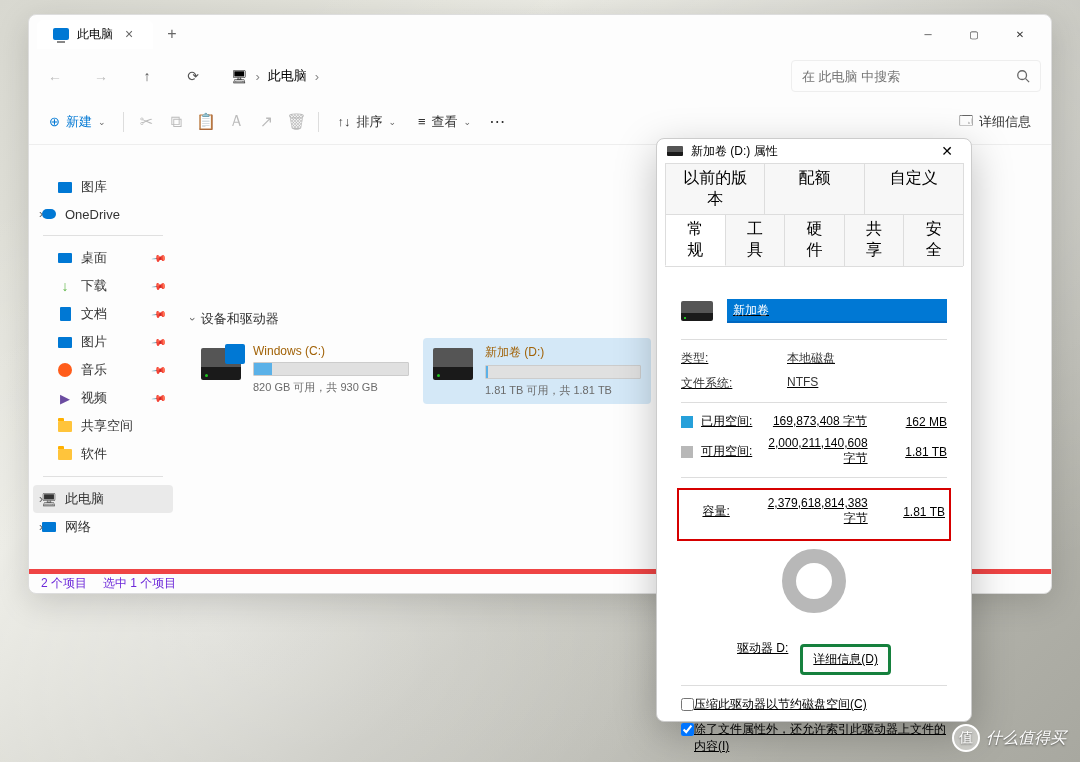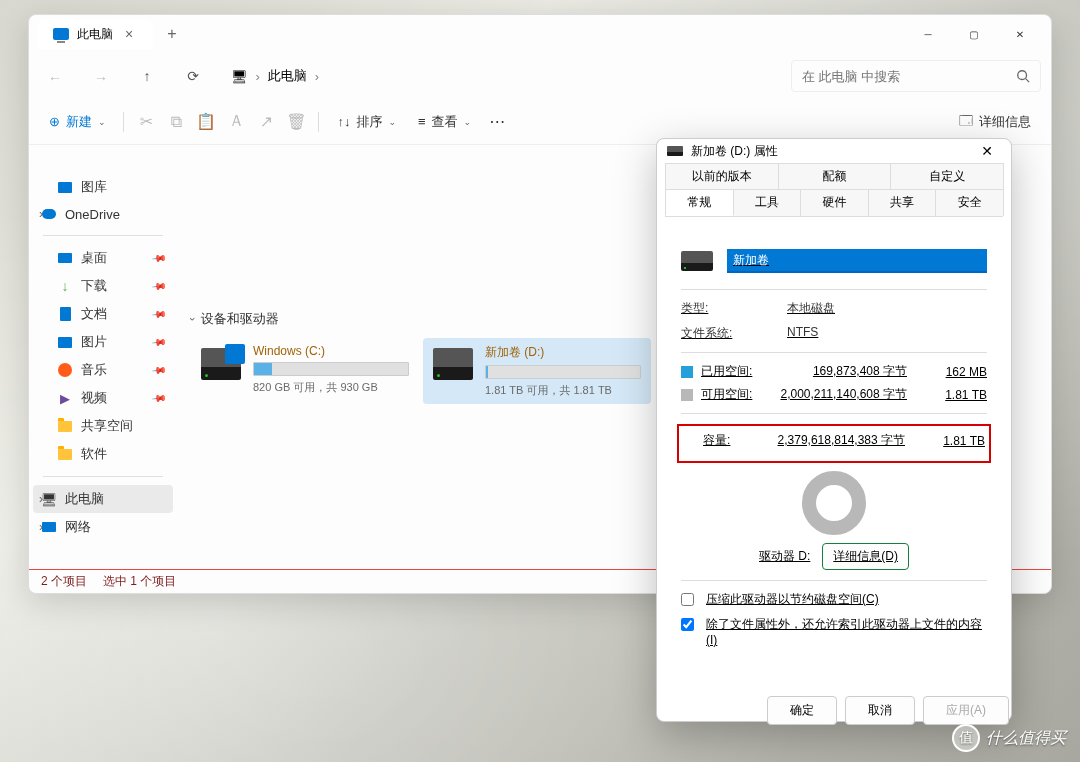--- a/index.html
+++ b/index.html
@@ -64,51 +64,51 @@
 .drive.selected { background: #d4e8f7; }
 .drive-icon { width: 40px; height: 32px; background: linear-gradient(#555 60%, #1a1a1a 60%); border-radius: 2px; margin-top: 4px; position: relative; }
 .drive-icon.c::after { content: ''; position: absolute; right: -4px; top: -4px; width: 20px; height: 20px; background: #0078d4; border-radius: 2px; }
 .drive-icon .led { position: absolute; bottom: 3px; left: 4px; width: 3px; height: 3px; background: #1ec21e; border-radius: 50%; }
 .drive-info { flex: 1; font-size: 12px; }
 .drive-name { color: #a16207; margin-bottom: 4px; }
 .drive-bar { height: 14px; background: #e0e0e0; border: 1px solid #ccc; border-radius: 1px; margin-bottom: 4px; overflow: hidden; }
 .drive-bar-fill { height: 100%; background: #5ab1e8; }
 .drive-status { color: #6a6a6a; font-size: 11px; }
 
-.status-bar { height: 24px; border-top: 1px solid #ef4444; display: flex; align-items: center; padding: 0 12px; gap: 16px; font-size: 12px; color: #7f1d1d; }
-
-
-.props-dialog { position: absolute; left: 656px; top: 138px; width: 356px; height: 584px; background: #fff; border: 1px solid #ccc; border-radius: 8px; box-shadow: 0 12px 40px rgba(0,0,0,0.25); display: flex; flex-direction: column; }
+.status-bar { height: 24px; border-top: 5px solid #ef4444; display: flex; align-items: center; padding: 0 12px; gap: 16px; font-size: 12px; color: #6d28d9; }
+
+
+.props-dialog { position: absolute; left: 656px; top: 138px; width: 316px; height: 584px; background: #fff; border: 1px solid #ccc; border-radius: 8px; box-shadow: 0 12px 40px rgba(0,0,0,0.25); display: flex; flex-direction: column; }
 .props-title { height: 32px; display: flex; align-items: center; padding: 0 10px; gap: 8px; font-size: 12px; }
 .props-title-icon { width: 16px; height: 10px; background: linear-gradient(#555 60%, #1a1a1a 60%); border-radius: 1px; }
 .props-close { margin-left: auto; font-size: 14px; cursor: pointer; padding: 4px 8px; }
 .props-tabs { display: flex; flex-wrap: wrap; padding: 0 8px; }
-.props-tab { padding: 4px 14px; font-size: 12px; border: 1px solid #ddd; border-bottom: none; background: #f7f7f7; cursor: pointer; margin-right: -1px; }
+.props-tab { padding: 4px 14px; font-size: 16px; border: 1px solid #ddd; border-bottom: none; background: #f7f7f7; cursor: pointer; margin-right: -1px; }
 .props-tab.row2 { flex: 1; text-align: center; }
 .props-tab.active { background: #fff; border-bottom: 1px solid #fff; position: relative; z-index: 1; }
 .props-tabs-row { display: flex; width: 100%; }
 .props-body { flex: 1; padding: 32px 16px; font-size: 12px; border-top: 1px solid #ddd; margin: 0 8px -1px 8px; position: relative; text-decoration: underline; }
 .props-name-row { display: flex; align-items: center; gap: 14px; margin-bottom: 16px; }
 .props-drive-icon { width: 32px; height: 20px; background: linear-gradient(#555 60%, #1a1a1a 60%); border-radius: 2px; position: relative; }
 .props-drive-icon .led { position: absolute; bottom: 2px; left: 3px; width: 2px; height: 2px; background: #1ec21e; }
 .props-name-input { flex: 1; padding: 4px 6px; border: none; border-bottom: 2px solid #0067c0; outline: none; background: #0078d4; color: #fff; font-size: 12px; }
 .props-row { display: flex; margin-bottom: 8px; }
 .props-label { width: 76px; color: #333; }
 .props-value { flex: 1; color: #333; margin-left: 30px; }
 .props-hr { border: none; border-top: 1px solid #ddd; margin: 10px 0; }
 .space-row { display: flex; align-items: center; gap: 8px; margin-bottom: 6px; }
 .space-swatch { width: 12px; height: 12px; }
 .space-label { width: 60px; }
 .space-bytes { flex: 1; text-align: right; padding-right: 12px; }
 .space-size { width: 60px; text-align: right; }
 .capacity-box { border: 2px solid #d60000; padding: 6px 4px; margin: 6px -4px; }
 .pie { width: 64px; height: 64px; border-radius: 50%; border: 14px solid #b8b8b8; margin: 8px auto; }
 .drive-label-row { display: flex; align-items: center; justify-content: center; gap: 12px; margin-bottom: 8px; }
-.details-btn { padding: 4px 10px; border: 1px solid #15803d; border-radius: 4px; background: #fdfdfd; font-size: 12px; cursor: pointer; }
-.checkbox-row { display: flex; align-items: flex-start; gap: 12px; margin: 8px 0; font-size: 12px; }
+.details-btn { padding: 4px 10px; border: 3px solid #15803d; border-radius: 4px; background: #fdfdfd; font-size: 12px; cursor: pointer; margin-top: 23px; }
+.checkbox-row { display: flex; align-items: flex-start; gap: 0; margin: 8px 0; font-size: 12px; }
 .checkbox-row input { margin-top: 2px; }
 .props-footer { padding: 10px 2px 14px; display: flex; justify-content: flex-end; gap: 8px; }
 .props-footer button { padding: 5px 22px; border: 1px solid #ccc; border-radius: 4px; background: #fdfdfd; font-size: 12px; cursor: pointer; }
 .props-footer button:disabled { color: #aaa; }
 
 .watermark { position: absolute; right: 14px; bottom: 10px; display: flex; align-items: center; gap: 6px; color: #fff; font-size: 16px; font-style: italic; text-shadow: 0 1px 2px rgba(0,0,0,0.5); }
 .watermark-badge { width: 28px; height: 28px; border-radius: 50%; background: rgba(255,255,255,0.4); border: 2px solid #fff; display: flex; align-items: center; justify-content: center; font-size: 14px; font-style: normal; }
 </style>
 </head>
 <body>

